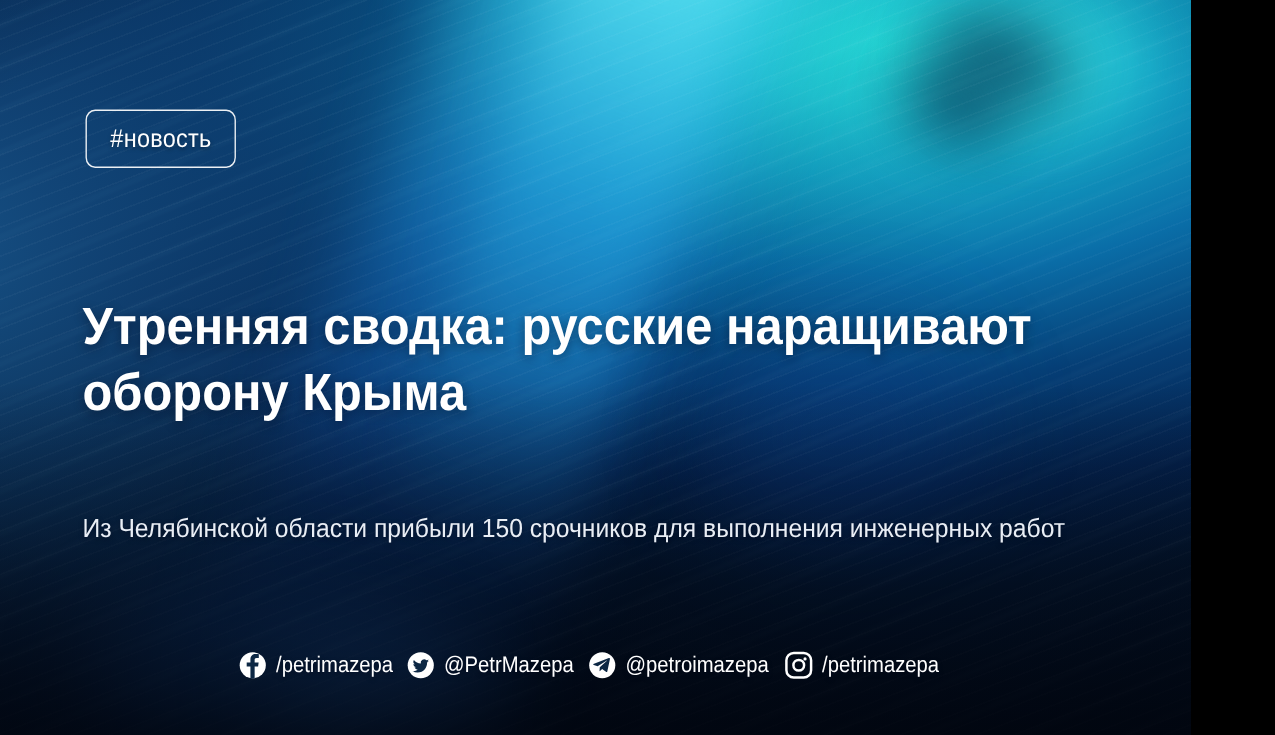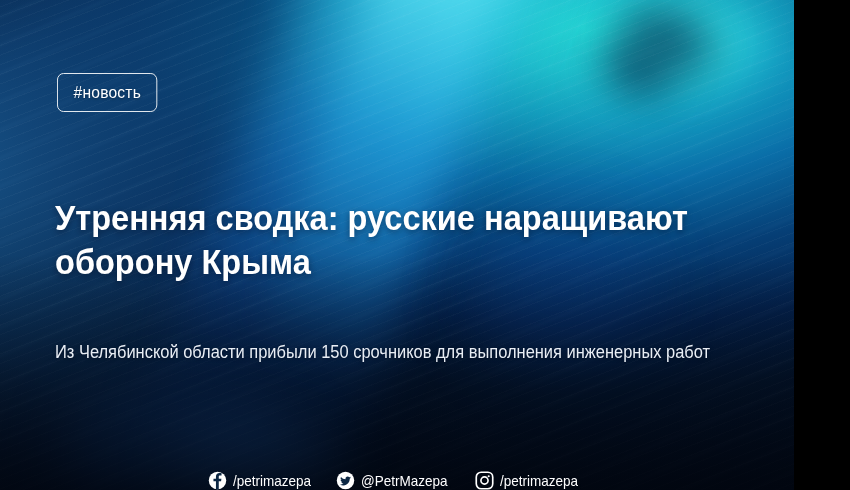--- a/index.html
+++ b/index.html
@@ -178,22 +178,20 @@
   }
 
   .social-row {
     position: absolute;
     left: 0;
     right: 0;
     top: 434px;
     display: flex;
     align-items: center;
     justify-content: center;
-    gap: 17px;
-    margin-top: 37px;
   }
   .social-item {
     display: flex;
     align-items: center;
     gap: 6px;
   }
   .social-icon {
     width: 19px;
     height: 19px;
     display: block;
@@ -249,20 +247,27 @@
       </div>
 
       <div class="social-item">
         <svg class="social-icon" viewBox="0 0 24 24">
           <circle cx="12" cy="12" r="11" fill="#ffffff"></circle>
           <path d="M19 8.3c-.5.23-1.05.38-1.62.45.58-.35 1.03-.9 1.24-1.57-.55.32-1.15.56-1.79.69a2.82 2.82 0 0 0-4.8 2.57 8 8 0 0 1-5.81-2.95 2.82 2.82 0 0 0 .87 3.76c-.46-.01-.9-.14-1.28-.35v.04c0 1.37.97 2.5 2.26 2.77-.24.06-.49.1-.75.1-.18 0-.36-.02-.53-.05a2.82 2.82 0 0 0 2.63 1.96A5.66 5.66 0 0 1 5 16.9a7.98 7.98 0 0 0 4.32 1.27c5.19 0 8.02-4.3 8.02-8.02l-.01-.37c.55-.4 1.03-.9 1.41-1.47z" fill="#0c2744"></path>
         </svg>
         <span class="social-handle">@PetrMazepa</span>
       </div>
 
+      <div class="social-item">
+        <svg class="social-icon" viewBox="0 0 24 24">
+          <circle cx="12" cy="12" r="11" fill="#ffffff"></circle>
+          <path d="M18.4 7.1 16.3 17c-.16.7-.58.87-1.17.54l-3.23-2.38-1.56 1.5c-.17.17-.32.32-.65.32l.23-3.3 6-5.42c.26-.23-.06-.36-.4-.13l-7.42 4.67-3.2-1c-.69-.22-.7-.69.15-1.02l12.5-4.82c.58-.21 1.08.13.85 1.14z" fill="#0c2744"></path>
+        </svg>
+        <span class="social-handle">@petroimazepa</span>
+      </div>
 
       <div class="social-item">
         <svg class="social-icon" viewBox="0 0 24 24">
           <rect x="1.6" y="1.6" width="20.8" height="20.8" rx="6.2" ry="6.2" fill="none" stroke="#ffffff" stroke-width="2.1"></rect>
           <circle cx="12" cy="12" r="4.5" fill="none" stroke="#ffffff" stroke-width="2.1"></circle>
           <circle cx="17.3" cy="6.7" r="1.35" fill="#ffffff"></circle>
         </svg>
         <span class="social-handle">/petrimazepa</span>
       </div>
 

